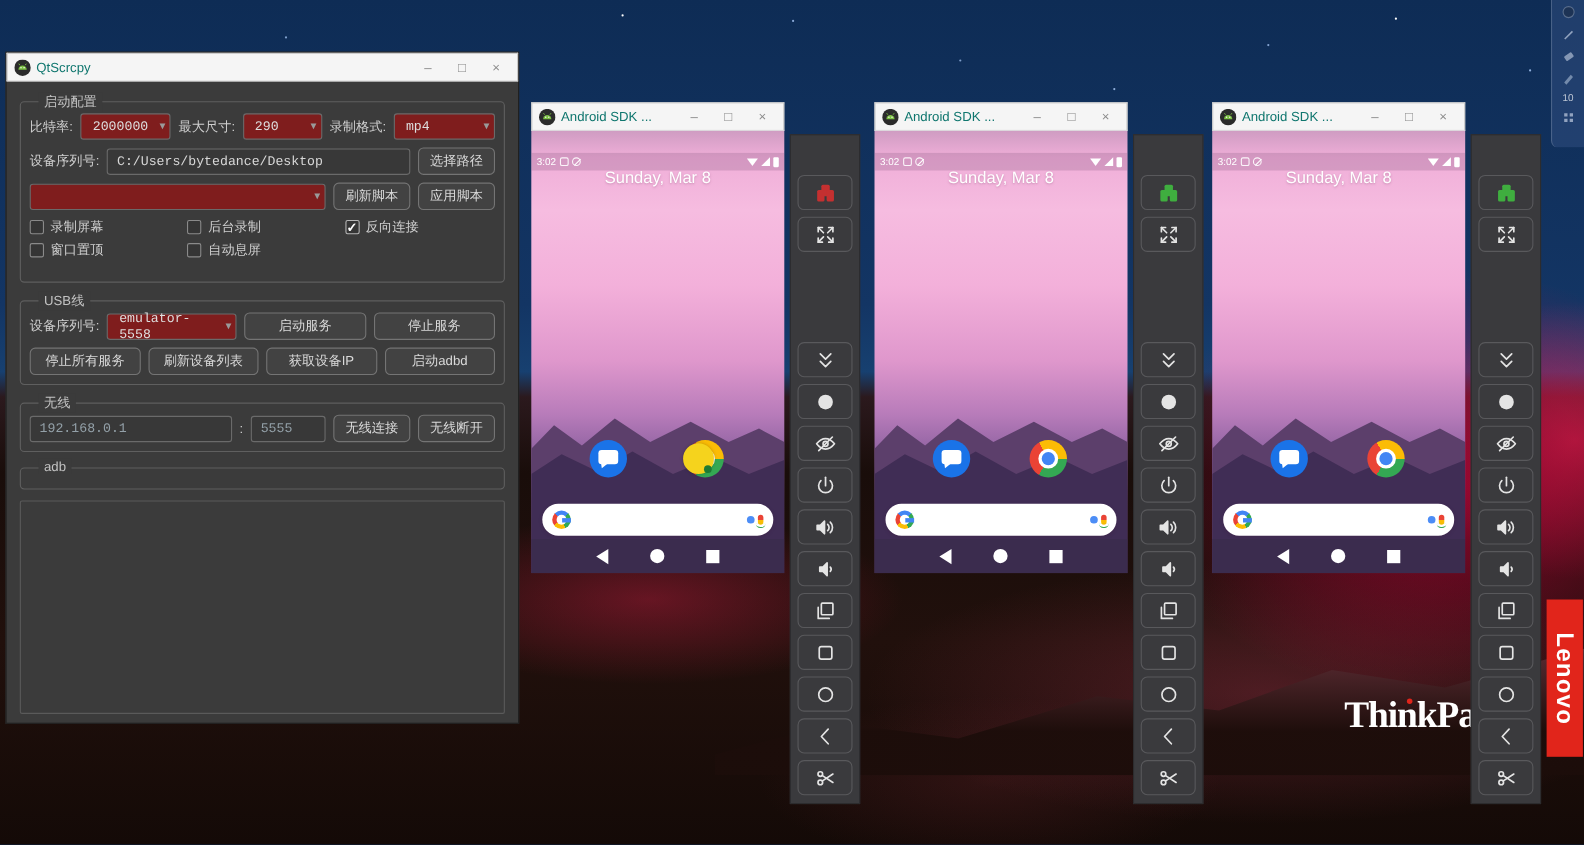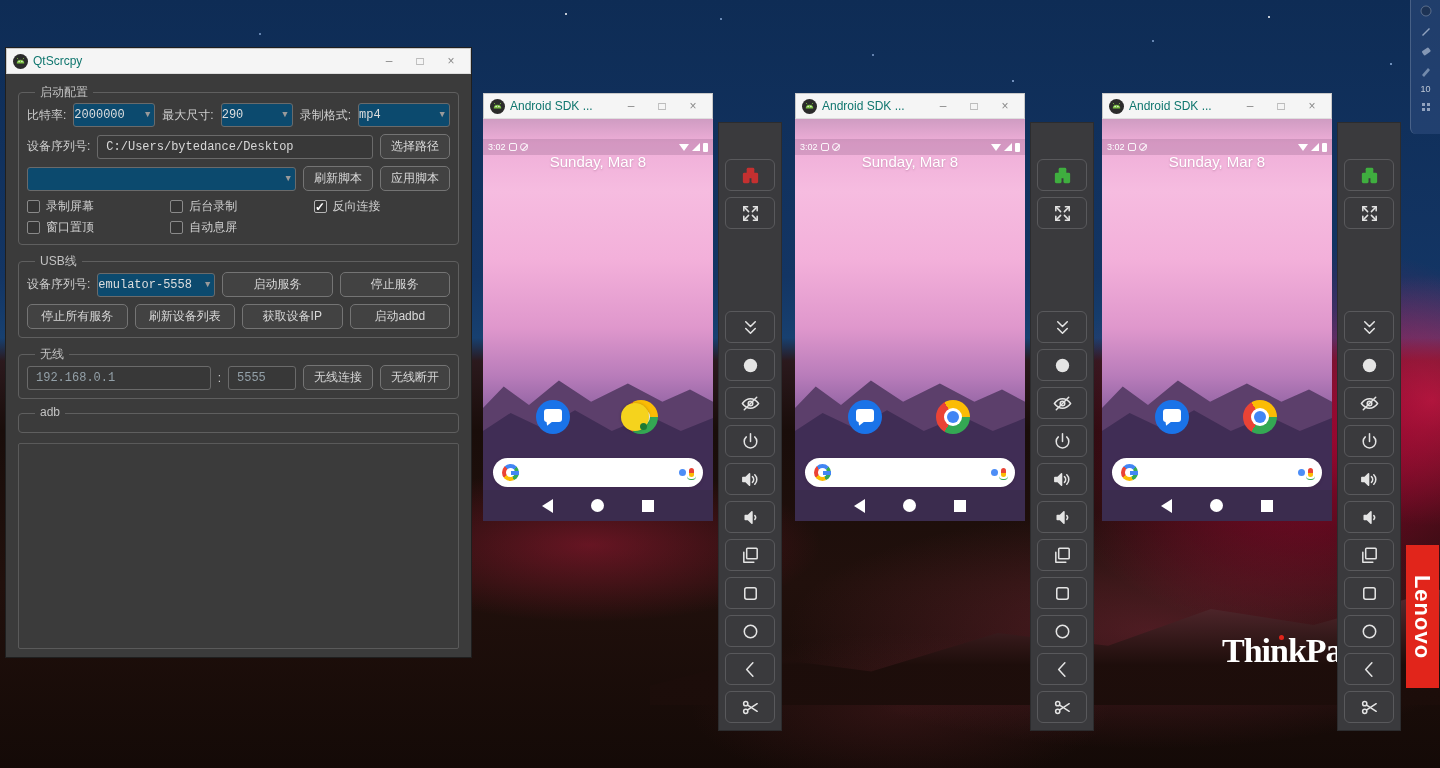--- a/index.html
+++ b/index.html
@@ -45,22 +45,22 @@
 
   
   .qts { position:absolute; left:5px; top:47px; width:467px; height:611px; background:#3b3b3b;
     border:1px solid #1f1f1f; z-index:10; color:#cfcfcf; font-size:12px; display:flex; flex-direction:column; }
   .qts-body { flex:1; padding:6px 12px 8px; display:flex; flex-direction:column; overflow:hidden; }
   .groupbox { position:relative; border:1px solid #5f5f5f; border-radius:4px; padding:10px 8px 8px; }
   .group-label { position:absolute; top:-9px; left:16px; background:#3b3b3b; padding:0 5px; color:#c3c3c3; font-size:12px; }
   .frow { display:flex; align-items:center; gap:7px; margin-bottom:7px; }
   .frow:last-child { margin-bottom:0; }
   .flabel { color:#cfcfcf; white-space:nowrap; }
-  .combo { background:#0c4a6e; border:1px solid #6a6a6a; border-radius:3px; height:24px; color:#dedede;
-    display:flex; align-items:center; padding:0 4px 0 0; font-family:"Liberation Mono",monospace; font-size:12px; }
+  .combo { background:#7f1d1d; border:1px solid #6a6a6a; border-radius:3px; height:24px; color:#dedede;
+    display:flex; align-items:center; padding:0 4px 0 10px; font-family:"Liberation Mono",monospace; font-size:12px; }
   .combo .arrow { margin-left:auto; color:#9a9a9a; font-size:9px; padding-left:6px; }
   .tinput { background:#383838; border:1px solid #6a6a6a; border-radius:3px; height:24px; color:#d8d8d8;
     display:flex; align-items:center; padding:0 8px; font-family:"Liberation Mono",monospace; font-size:12px; }
   .tinput.dim { color:#93a0a8; }
   .qbtn { background:#424242; border:1px solid #747474; border-radius:5px; height:25px; color:#d9d9d9;
     display:flex; align-items:center; justify-content:center; padding:0 10px; font-size:12px; white-space:nowrap; cursor:default; }
   .cbrow { display:grid; grid-template-columns:1.05fr 1.05fr 1fr; margin-bottom:4px; }
   .cb { display:flex; align-items:center; gap:6px; }
   .cbbox { width:13px; height:13px; border:1px solid #8a8a8a; background:#353535; border-radius:2px;
     display:flex; align-items:center; justify-content:center; color:#fff; font-size:12px; font-weight:bold; line-height:1; }
@@ -210,21 +210,21 @@
           </div>
         <div class="cb">
             <span class="cbbox"></span>
             <span>后台录制</span>
           </div>
         <div class="cb">
             <span class="cbbox checked">✓</span>
             <span>反向连接</span>
           </div>
       </div>
-      <div class="cbrow" style="margin-bottom:0">
+      <div class="cbrow" style="margin-bottom:12px">
         <div class="cb">
             <span class="cbbox"></span>
             <span>窗口置顶</span>
           </div>
         <div class="cb">
             <span class="cbbox"></span>
             <span>自动息屏</span>
           </div>
         <div></div>
       </div>

